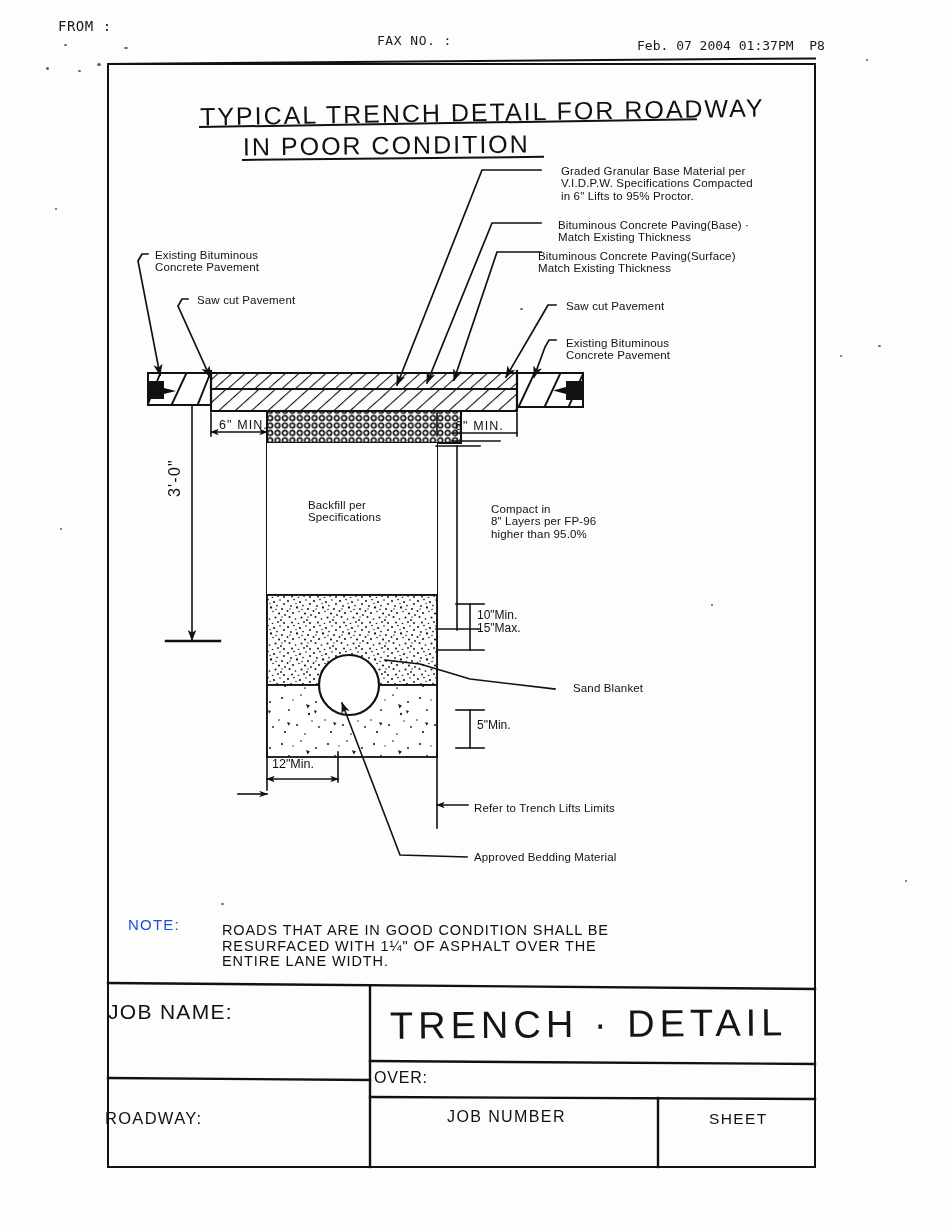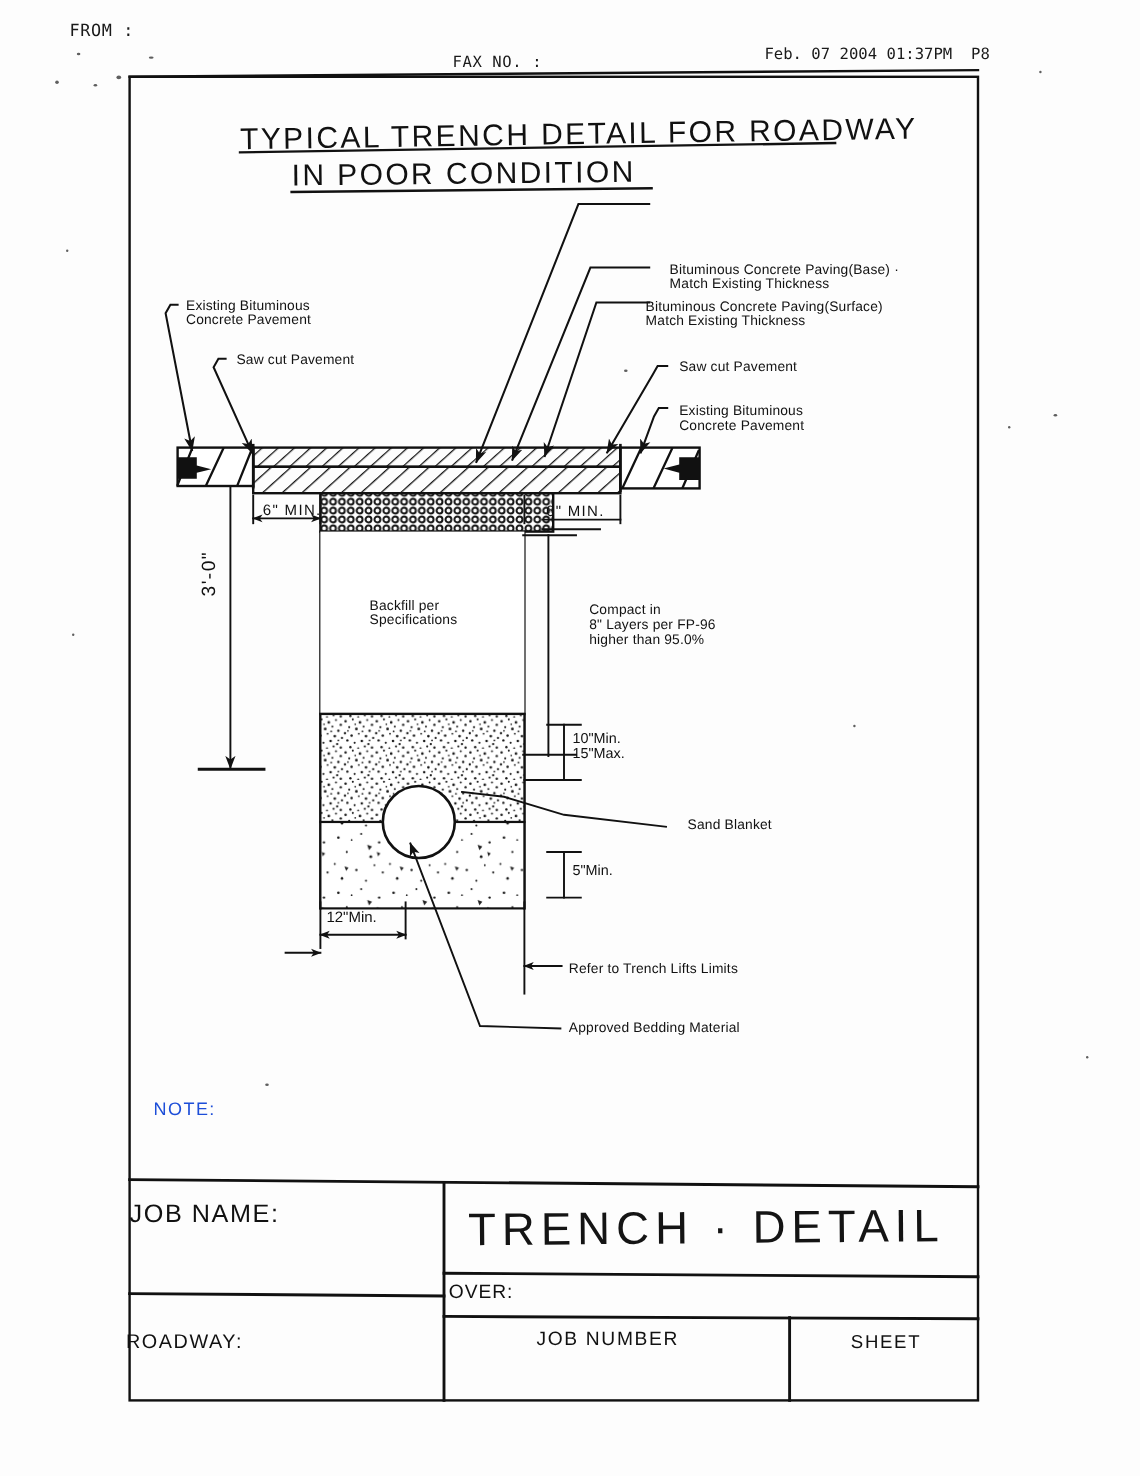--- a/index.html
+++ b/index.html
@@ -8,21 +8,21 @@
     width:950px;height:1230px;position:relative;overflow:hidden;
     font-family:"Liberation Sans", sans-serif;
     color:#0a0a0a;
     background:#fdfdfd;
   }
   .page{position:absolute;left:0;top:0;width:950px;height:886px;}
 
   
   .faxhdr{position:absolute;font-family:"DejaVu Sans Mono", monospace;color:#1a1a1a;white-space:pre;}
   #fax-from{left:58px;top:18px;font-size:14px;letter-spacing:.5px;}
-  #fax-no{left:377px;top:33px;font-size:13px;letter-spacing:.5px;margin-top:12px;}
+  #fax-no{left:377px;top:33px;font-size:13px;letter-spacing:.5px;}
   #fax-stamp{left:637px;top:38px;font-size:13px;letter-spacing:0px;}
 
   .speck{position:absolute;background:#2a2a2a;border-radius:50%;opacity:.75;}
 
   
   .border-outer{position:absolute;left:107px;top:63px;width:709px;height:1105px;
       border:2.5px solid #111;box-sizing:border-box;}
   .border-skew{position:absolute;left:107px;top:63px;width:709px;height:1105px;
       box-sizing:border-box;transform:rotate(-0.45deg);transform-origin:0 0;
       border-top:2.5px solid #111;}
@@ -308,20 +308,23 @@
         <line x1="370" y1="1097" x2="815" y2="1099"></line>
 
         <line x1="108" y1="1078" x2="370" y2="1080"></line>
 
         <line x1="658" y1="1098" x2="658" y2="1167"></line>
       </g>
 
     </g>
   </svg>
 
+  <div class="ann" style="left:561px;top:165px;">Graded Granular Base Material per
+V.I.D.P.W. Specifications Compacted
+in 6" Lifts to 95% Proctor.</div>
   <div class="ann" style="left:558px;top:219px;">Bituminous Concrete Paving(Base) ·
 Match Existing Thickness</div>
   <div class="ann" style="left:538px;top:250px;">Bituminous Concrete Paving(Surface)
 Match Existing Thickness</div>
   <div class="ann" style="left:566px;top:300px;">Saw cut Pavement</div>
   <div class="ann" style="left:566px;top:337px;">Existing Bituminous
 Concrete Pavement</div>
   <div class="ann" style="left:155px;top:249px;">Existing Bituminous
 Concrete Pavement</div>
   <div class="ann" style="left:197px;top:294px;">Saw cut Pavement</div>
@@ -336,20 +339,23 @@
 
   <div class="dim" id="dim-6min-left">6"  MIN.</div>
   <div class="dim" id="dim-6min-right">6"  MIN.</div>
   <div class="dim" id="dim-3ft">3'-0"</div>
   <div class="dim" id="dim-10-15" style="white-space:pre;">10"Min.
 15"Max.</div>
   <div class="dim" id="dim-5min">5"Min.</div>
   <div class="dim" id="dim-12min">12"Min.</div>
 
   <div id="note-label">NOTE:</div>
+  <div id="note-body">ROADS THAT ARE IN GOOD CONDITION SHALL BE
+RESURFACED WITH 1¼" OF ASPHALT OVER THE
+ENTIRE LANE WIDTH.</div>
 
   <div class="tb" id="tb-jobname">JOB NAME:</div>
   <div class="tb" id="tb-location">ROADWAY:</div>
   <div class="tb" id="tb-trenchdetail">TRENCH · DETAIL</div>
   <div class="tb" id="tb-date">OVER:</div>
   <div class="tb" id="tb-jobnumber">JOB NUMBER</div>
   <div class="tb" id="tb-sheet">SHEET</div>
 
 </div>
 

